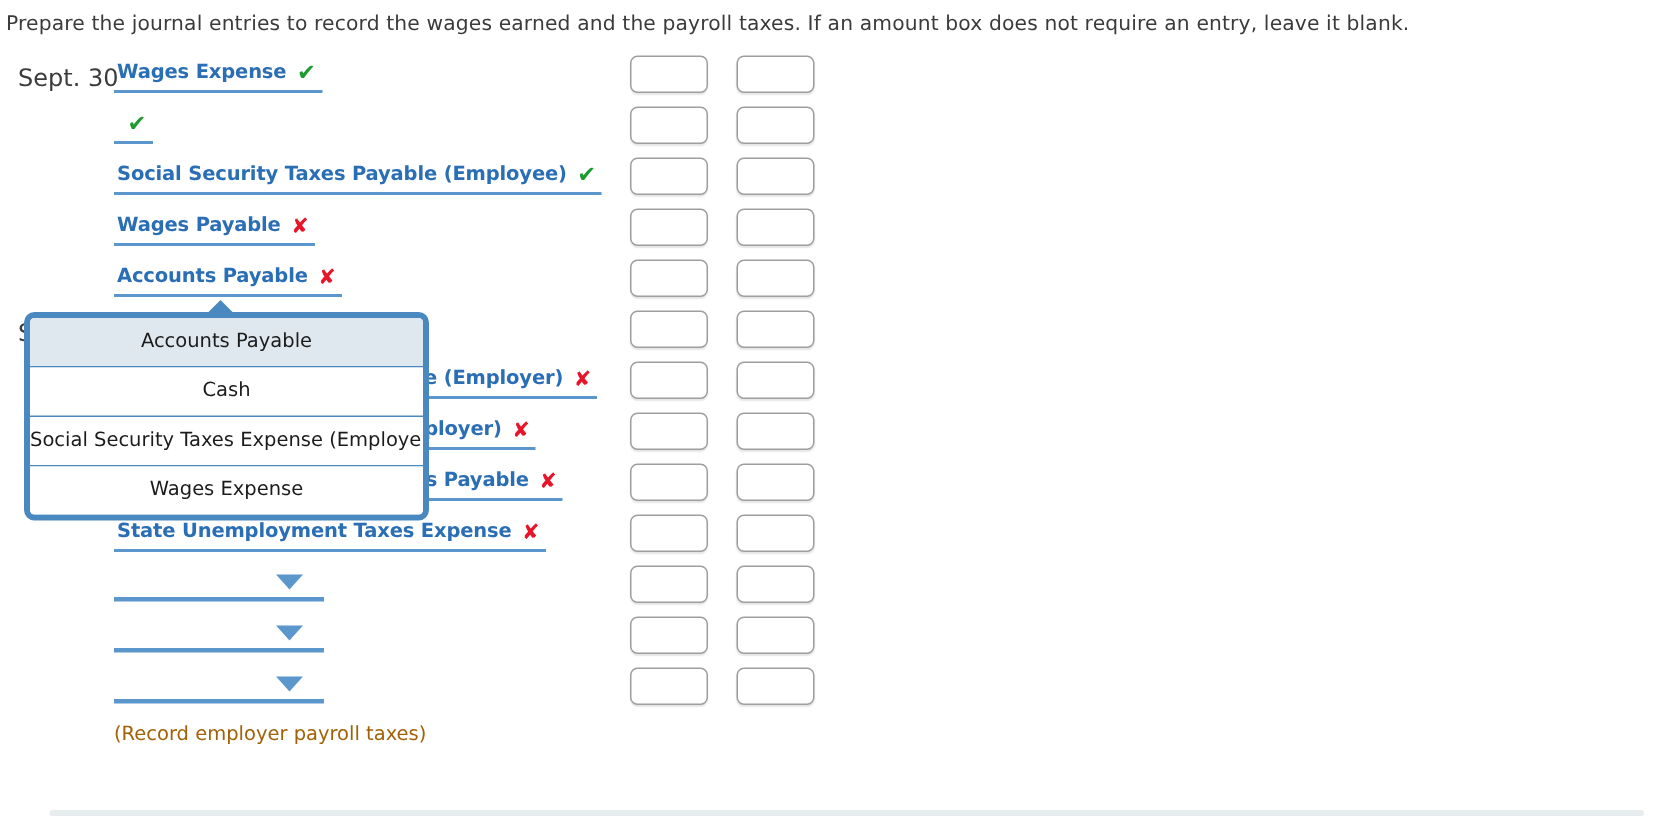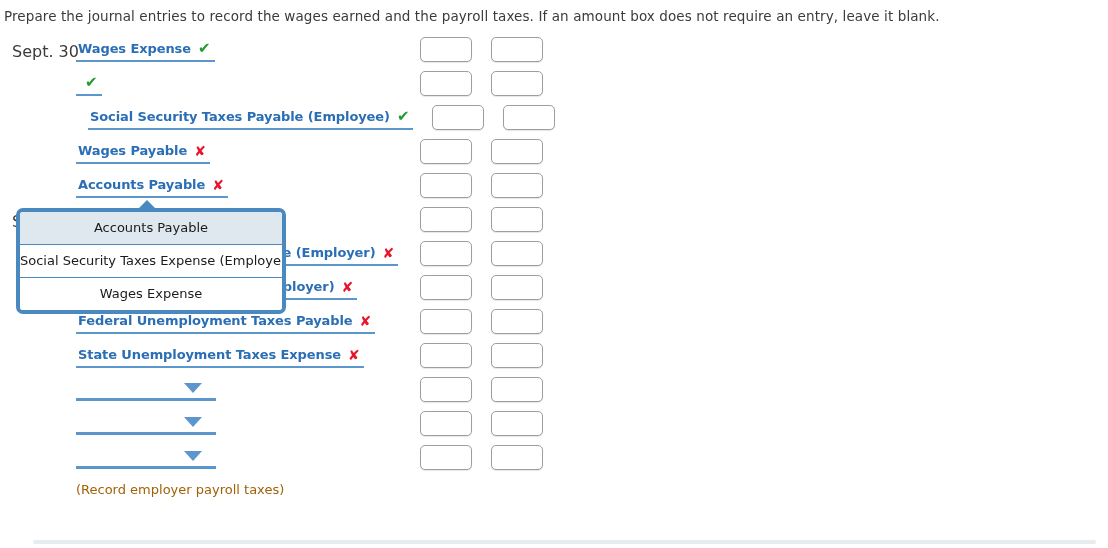--- a/index.html
+++ b/index.html
@@ -187,21 +187,21 @@
       <div class="amt c1"></div>
       <div class="amt c2"></div>
     </div>
     <div class="jrow" style="height: 34px;">
       <div class="acct">
         <span class="mark ok">✔</span>
       </div>
       <div class="amt c1"></div>
       <div class="amt c2"></div>
     </div>
-    <div class="jrow" style="height: 34px; margin-left: 12px;">
+    <div class="jrow" style="height: 34px;">
       <div class="acct">
         <span class="nm">Social Security Taxes Payable (Employee)</span>
         <span class="mark ok">✔</span>
       </div>
       <div class="amt c1"></div>
       <div class="amt c2"></div>
     </div>
     <div class="jrow" style="height: 34px; text-align: right;">
       <div class="acct">
         <span class="nm">Wages Payable</span>
@@ -282,18 +282,19 @@
     </div>
     <div class="jrow" style="height: 26px;">
       <div class="memo">(Record employer payroll taxes)</div>
     </div>
   </div>
 
 <div class="dd-wrap" id="dropdown">
   <div class="dd-arrow"></div>
   <div class="dd-panel" id="dd-panel">
       <div class="dd-item sel">Accounts Payable</div>
+      <div class="dd-item">Cash</div>
       <div class="dd-item">Social Security Taxes Expense (Employer)</div>
       <div class="dd-item">Wages Expense</div>
     </div>
 </div>
 
 <div class="footer-rule"></div>
 
 </body></html>

